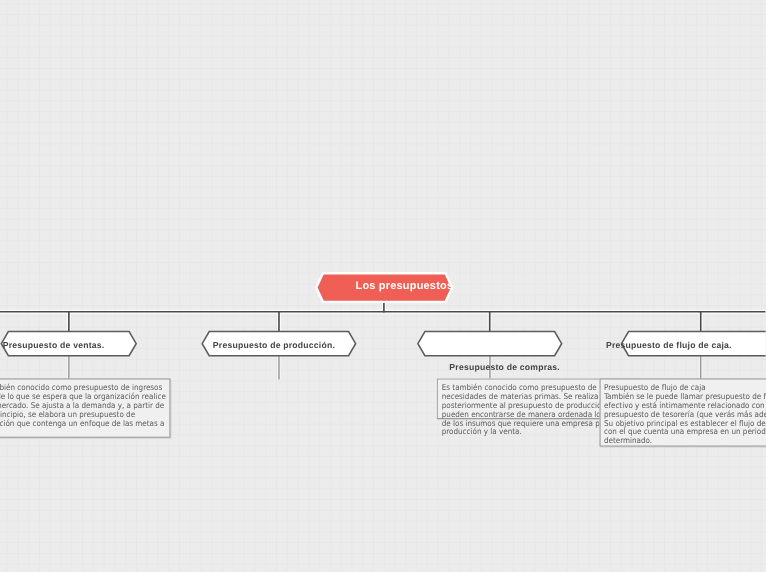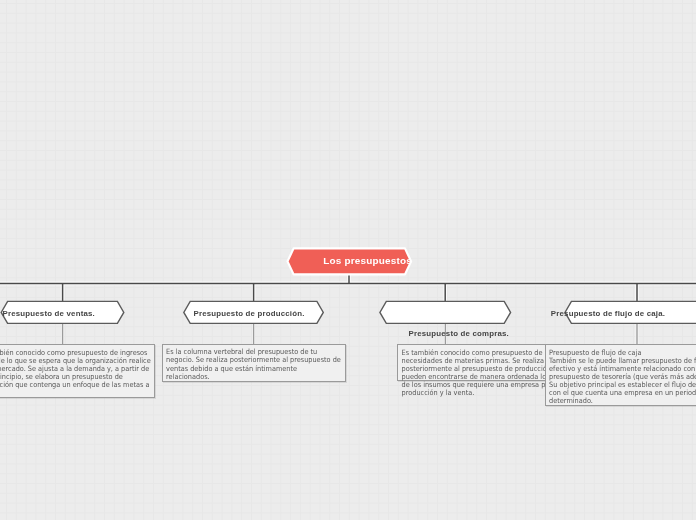--- a/index.html
+++ b/index.html
@@ -88,24 +88,20 @@
   <div class="node-label" style="left:193.5px;top:309.5px;width:120px;text-align:left;font-size:7.85px;letter-spacing:0.2px;line-height:8px;">Presupuesto de producción.</div>
   <div class="node-label" style="left:389px;top:309.5px;width:120px;text-align:right;font-size:7.85px;letter-spacing:0.2px;line-height:8px;margin-top:20px;">Presupuesto de compras.</div>
   <div class="node-label" style="left:548px;top:309.5px;width:120px;text-align:center;font-size:7.85px;letter-spacing:0.2px;line-height:8px;">Presupuesto de flujo de caja.</div>
 
   <div class="desc" style="left:-27.6px;top:344.4px;width:182.4px;height:53.6px;">Es también conocido como presupuesto de ingresos
 parte de lo que se espera que la organización realice
 en el mercado. Se ajusta a la demanda y, a partir de
 este principio, se elabora un presupuesto de
 producción que contenga un enfoque de las metas a
 lograr.</div>
-  <div class="desc" style="left:161.5px;top:344.2px;width:184px;height:37.8px;">Es la columna vertebral del presupuesto de tu
-negocio. Se realiza posteriormente al presupuesto de
-ventas debido a que están íntimamente
-relacionados.</div>
   <div class="desc" style="left:365px;top:344.4px;width:184.4px;height:37px;margin-left:32px;">Es también conocido como presupuesto de
 necesidades de materias primas. Se realiza
 posteriormente al presupuesto de producción. En él
 pueden encontrarse de manera ordenada los costes
 de los insumos que requiere una empresa para la
 producción y la venta.</div>
   <div class="desc" style="left:544.5px;top:344.4px;width:184px;height:61.5px;">Presupuesto de flujo de caja
 También se le puede llamar presupuesto de flujo de
 efectivo y está íntimamente relacionado con el
 presupuesto de tesorería (que verás más adelante).

